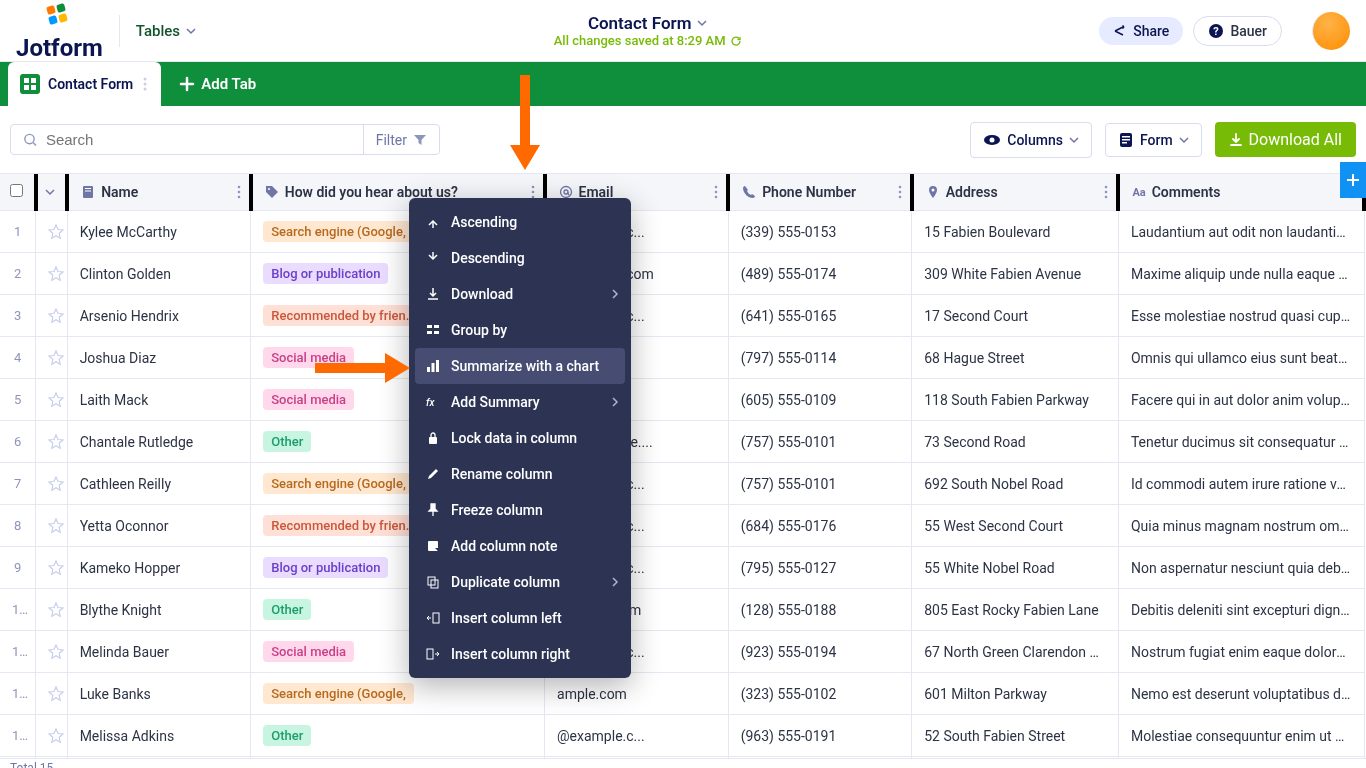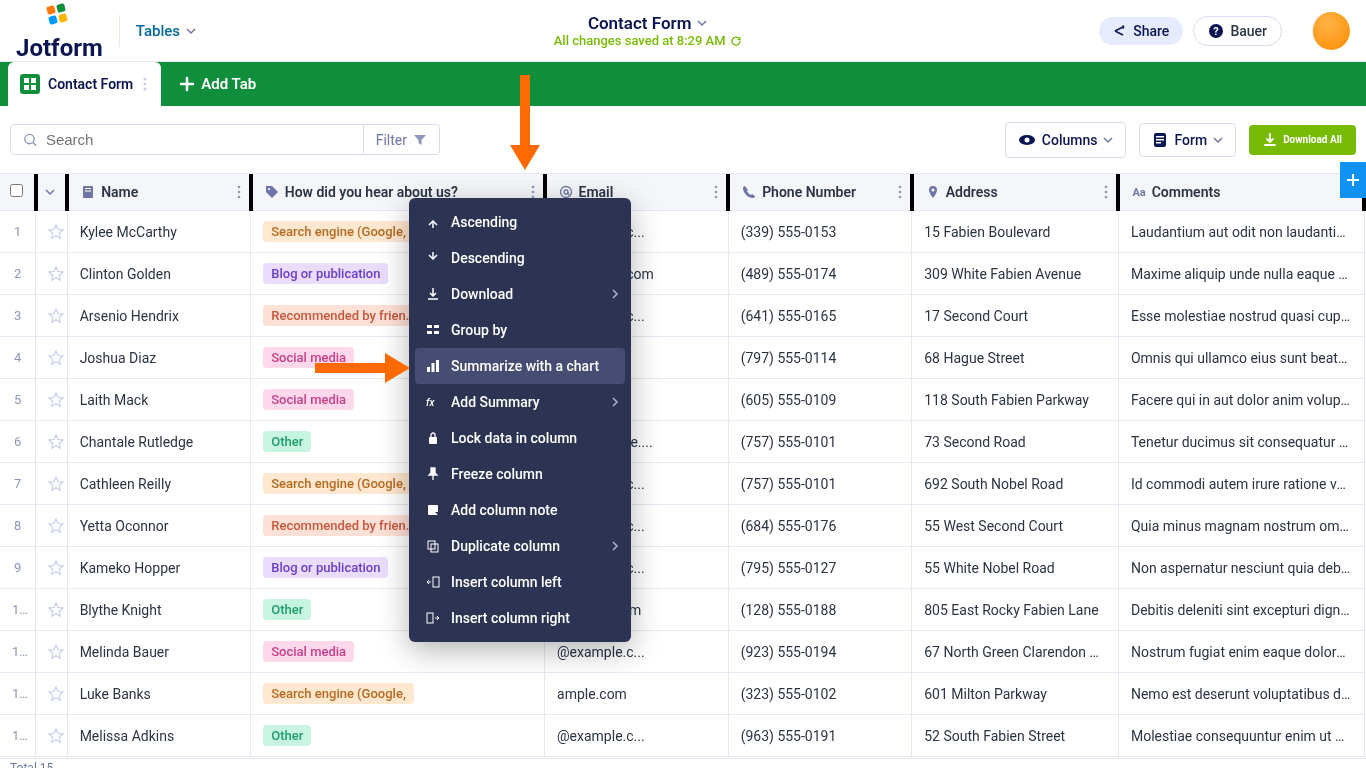--- a/index.html
+++ b/index.html
@@ -1,21 +1,21 @@
 <!DOCTYPE html>
 <html><head>
 <meta charset="utf-8">
 <style>
 * { box-sizing: border-box; margin: 0; padding: 0; }
 body { font-family: -apple-system, BlinkMacSystemFont, "Segoe UI", Roboto, sans-serif; font-size: 14px; color: #2c3345; background: #fff; overflow: hidden; }
 .header { display: flex; align-items: center; padding: 8px 16px; border-bottom: 1px solid #e5e7f2; height: 62px; }
 .logo { display: flex; align-items: center; gap: 6px; font-size: 24px; font-weight: 700; color: #0a1551; flex-direction: column; }
 .logo-mark { width: 28px; height: 28px; }
 .header-divider { width: 1px; height: 32px; background: #e5e7f2; margin: 0 16px; }
-.tables-btn { display: flex; align-items: center; gap: 6px; font-size: 15px; font-weight: 500; color: #0369a1; cursor: pointer; }
+.tables-btn { display: flex; align-items: center; gap: 6px; font-size: 15px; font-weight: 500; color: #14532d; cursor: pointer; }
 .header-center { flex: 1; display: flex; flex-direction: column; align-items: center; }
 .form-title { display: flex; align-items: center; gap: 6px; font-size: 17px; font-weight: 600; color: #0a1551; }
 .save-status { display: flex; align-items: center; gap: 4px; font-size: 13px; color: #78bb07; font-weight: 500; }
 .header-right { display: flex; align-items: center; gap: 10px; }
 .share-btn { display: flex; align-items: center; gap: 6px; padding: 6px 14px; background: #e7ebff; color: #0a1551; border-radius: 20px; font-weight: 500; cursor: pointer; font-size: 14px; }
 .help-btn { display: flex; align-items: center; gap: 6px; padding: 6px 14px; background: #fff; border: 1px solid #d9dcf0; border-radius: 20px; font-weight: 500; cursor: pointer; font-size: 14px; }
 .avatar { width: 38px; height: 38px; border-radius: 50%; background: radial-gradient(circle at 40% 30%, #ffb347, #ff8c00); margin-left: 20px; border-left: 1px solid #e5e7f2; padding-left: 0; }
 .tab-bar { display: flex; align-items: center; background: #0f8f3c; height: 44px; padding: 0; gap: 4px; }
 .tab-active { display: flex; align-items: center; gap: 8px; background: #fff; height: 100%; padding: 0 12px; border-radius: 6px 6px 0 0; margin-left: 8px; }
 .tab-icon { width: 20px; height: 20px; background: #0f8f3c; border-radius: 3px; display: flex; align-items: center; justify-content: center; }
@@ -23,21 +23,21 @@
 .tab-label { font-weight: 600; font-size: 14px; color: #0a1551; }
 .tab-more { color: #c8ceed; cursor: pointer; padding: 2px; }
 .add-tab { display: flex; align-items: center; gap: 6px; color: #fff; font-weight: 600; font-size: 15px; padding: 0 14px; cursor: pointer; height: 100%; }
 .toolbar { display: flex; align-items: center; padding: 12px 10px; gap: 8px; border-bottom: 1px solid #e5e7f2; height: 68px; }
 .search-wrap { display: flex; border: 1px solid #d9dcf0; border-radius: 4px; overflow: hidden; width: 430px; }
 .search-box { display: flex; align-items: center; gap: 8px; padding: 6px 12px; flex: 1; }
 .search-input { border: none; outline: none; font-size: 15px; color: #6f76a7; width: 100%; background: transparent; }
 .filter-btn { display: flex; align-items: center; gap: 6px; padding: 6px 12px; border-left: 1px solid #d9dcf0; color: #6f76a7; font-size: 14px; cursor: pointer; }
 .toolbar-right { margin-left: auto; display: flex; align-items: center; gap: 13px; }
 .cols-btn, .form-btn { display: flex; align-items: center; gap: 6px; padding: 8px 12px; border: 1px solid #d9dcf0; border-radius: 4px; font-size: 14px; font-weight: 500; cursor: pointer; color: #0a1551; }
-.download-btn { display: flex; align-items: center; gap: 6px; padding: 8px 14px; background: #78bb07; color: #fff; border-radius: 4px; font-size: 10px; font-weight: 700; cursor: pointer; text-align: right; }
+.download-btn { display: flex; align-items: center; gap: 6px; padding: 8px 14px; background: #78bb07; color: #fff; border-radius: 4px; font-size: 16px; font-weight: 400; cursor: pointer; text-align: right; }
 .table-wrap { position: relative; height: calc(100vh - 162px - 22px); overflow: auto; }
 .table { display: table; width: 100%; border-collapse: collapse; }
 .th-row { display: table-row; }
 .th { display: table-cell; padding: 10px 12px; background: #f5f6fa; border-bottom: 1px solid #e5e7f2; border-right: 4px solid #000000; font-weight: 600; font-size: 14px; color: #2c3345; position: relative; height: 36px; vertical-align: middle; }
 .th-inner { display: flex; align-items: center; gap: 6px; }
 .th-menu { position: absolute; right: 8px; top: 50%; transform: translateY(-50%); cursor: pointer; color: #8e95bd; }
 .th.checkbox-col { width: 34px; padding: 6px; text-align: center; }
 .th.chev-col { width: 30px; padding: 6px; text-align: center; }
 .tr { display: table-row; }
 .td { display: table-cell; padding: 10px 12px; border-bottom: 1px solid #e5e7f2; border-right: 1px solid #e5e7f2; font-size: 14px; color: #2c3345; vertical-align: middle; height: 37px; white-space: nowrap; overflow: hidden; text-overflow: ellipsis; max-width: 0; }
@@ -577,20 +577,28 @@
         <svg width="14" height="14" viewBox="0 0 14 14">
           <rect x="3" y="6" width="8" height="7" rx="1" fill="#fff"></rect>
           <path d="M5 6V4a2 2 0 0 1 4 0v2" stroke="#fff" stroke-width="1.3" fill="none"></path>
         </svg>
       </span>
       <span>Lock data in column</span>
     </div>
     <div class="cm-item">
       <span class="cm-icon">
         <svg width="14" height="14" viewBox="0 0 14 14">
+          <path d="M2 12l1-3 7-7 2 2-7 7z" fill="#fff"></path>
+        </svg>
+      </span>
+      <span>Rename column</span>
+    </div>
+    <div class="cm-item">
+      <span class="cm-icon">
+        <svg width="14" height="14" viewBox="0 0 14 14">
           <path d="M5 1h4v5l2 2H3l2-2zM7 8v5" stroke="#fff" stroke-width="1.3" fill="#fff"></path>
         </svg>
       </span>
       <span>Freeze column</span>
     </div>
     <div class="cm-item">
       <span class="cm-icon">
         <svg width="14" height="14" viewBox="0 0 14 14">
           <rect x="2" y="2" width="10" height="10" rx="1" fill="#fff"></rect>
           <path d="M9 9l3 3V9z" fill="#2c3353"></path>

